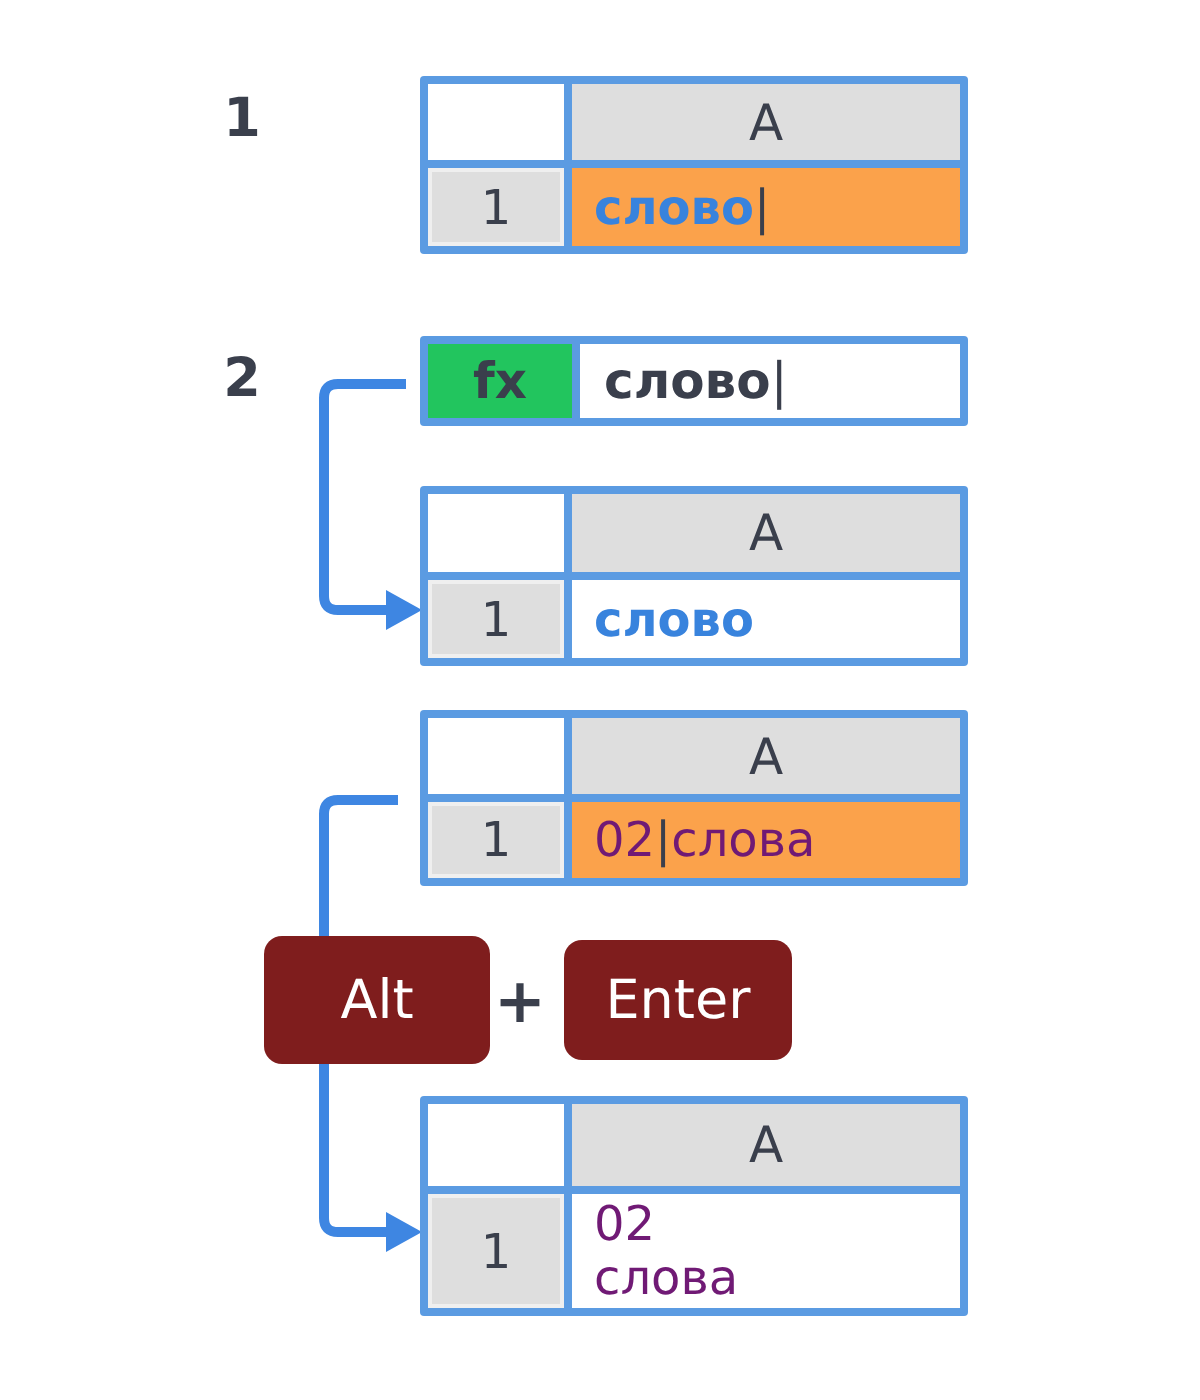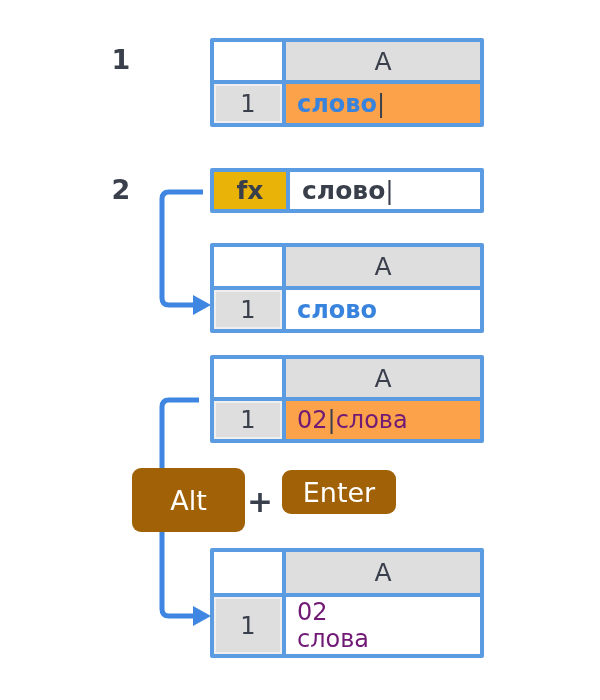--- a/index.html
+++ b/index.html
@@ -39,32 +39,32 @@
   .cursor { color:#3A3F4C; font-weight:400; }
   .two-line { flex-direction:column; align-items:flex-start; justify-content:center;
               line-height:27px; font-size:24px; }
 
   
   .fxbar {
     position:absolute; left:210px; top:168px; width:274px; height:45px;
     box-sizing:border-box; background:#5B9BE2; border-radius:2px;
     display:grid; grid-template-columns:72px 1fr; gap:4px; padding:4px;
   }
-  .fxcell { background:#eab308; display:flex; align-items:center; justify-content:center;
+  .fxcell { background:#22c55e; display:flex; align-items:center; justify-content:center;
             font-size:25px; font-weight:700; color:#3A3F4C; }
   .fxvalue { background:#ffffff; display:flex; align-items:center; padding-left:12px;
              font-size:25px; font-weight:600; color:#3A3F4C; }
 
   
   .key {
-    position:absolute; background:#a16207; border-radius:9px; color:#ffffff;
+    position:absolute; background:#7f1d1d; border-radius:9px; color:#ffffff;
     display:flex; align-items:center; justify-content:center; font-size:27px;
   }
   .key-alt   { left:132px; top:468px; width:113px; height:64px; }
-  .key-enter { left:282px; top:470px; width:114px; height:44px; }
+  .key-enter { left:282px; top:470px; width:114px; height:60px; }
   .plus-sign {
     position:absolute; left:244px; top:483px; width:32px; text-align:center;
     font-size:31px; font-weight:700; color:#3A3F4C;
   }
 
   .arrows { position:absolute; left:0; top:0; z-index:0; }
   .sheet, .fxbar, .key, .plus-sign, .step-label { z-index:1; }
 </style>
 </head>
 <body>

